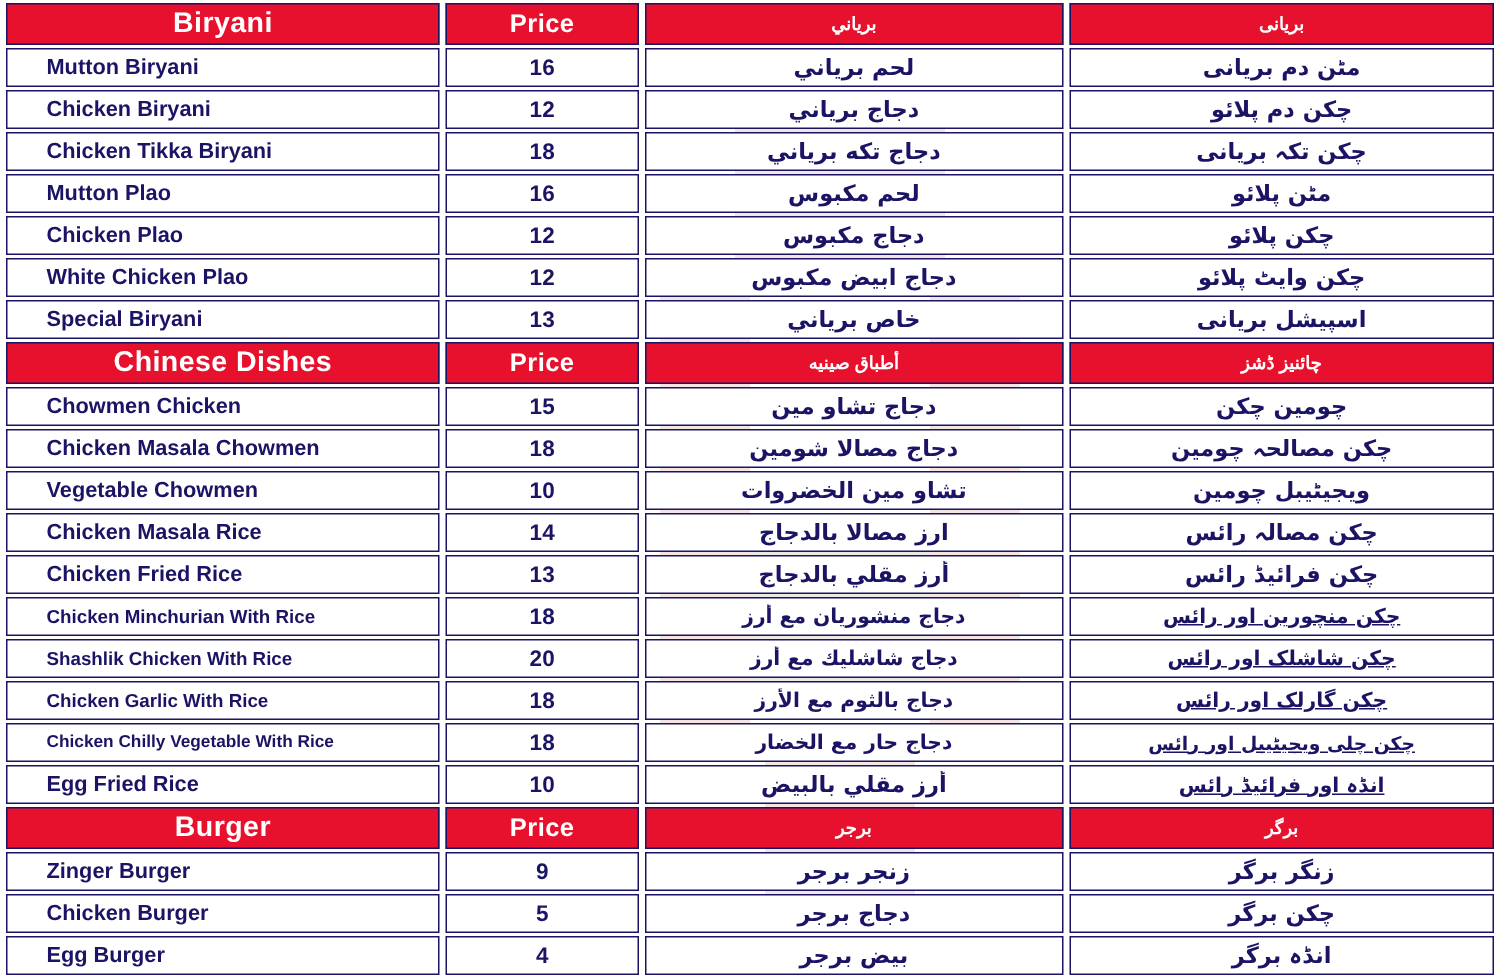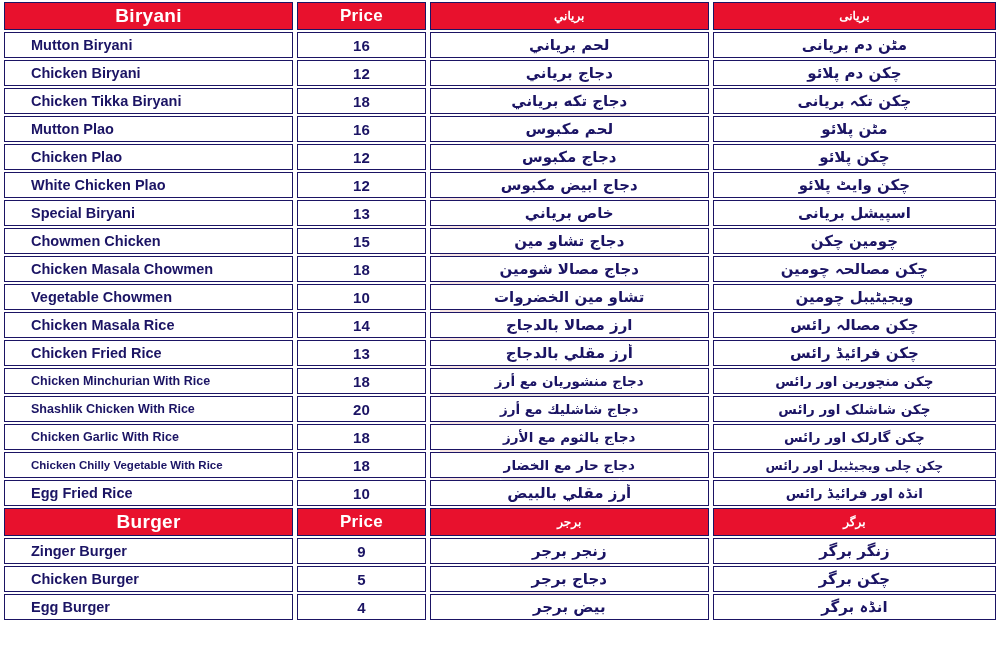--- a/index.html
+++ b/index.html
@@ -119,20 +119,21 @@
     font-size: 15px;
     text-align: center;
     direction: rtl;
     white-space: nowrap;
     overflow: hidden;
     padding: 0 6px;
     font-family: "DejaVu Sans", sans-serif;
   }
   .item-ur.sm {
     font-size: 13.5px;
+    text-decoration: underline;
   }
 </style>
 </head>
 <body>
 
 <div class="menu-page">
 
   <div class="watermark">
     <div class="wm-shape" style="left:60px; top:0px; width:140px; height:120px; background:#c0392b;"></div>
     <div class="wm-shape" style="left:10px; top:130px; width:60px; height:300px; background:#c0392b;"></div>
@@ -257,20 +258,34 @@
             <div class="item-price">13</div>
           </td>
         <td>
             <div class="item-ar">خاص برياني</div>
           </td>
         <td>
             <div class="item-ur">اسپیشل بریانی</div>
           </td>
       </tr>
 
+      <tr class="section">
+        <td>
+          <div class="sec-label">Chinese Dishes</div>
+        </td>
+        <td>
+          <div class="sec-label price">Price</div>
+        </td>
+        <td>
+          <div class="sec-label ar">أطباق صينيه</div>
+        </td>
+        <td>
+          <div class="sec-label ar">چائنیز ڈشز</div>
+        </td>
+      </tr>
 
       <tr>
         <td>
             <div class="item-en">Chowmen Chicken</div>
           </td>
         <td>
             <div class="item-price">15</div>
           </td>
         <td>
             <div class="item-ar">دجاج تشاو مين</div>

